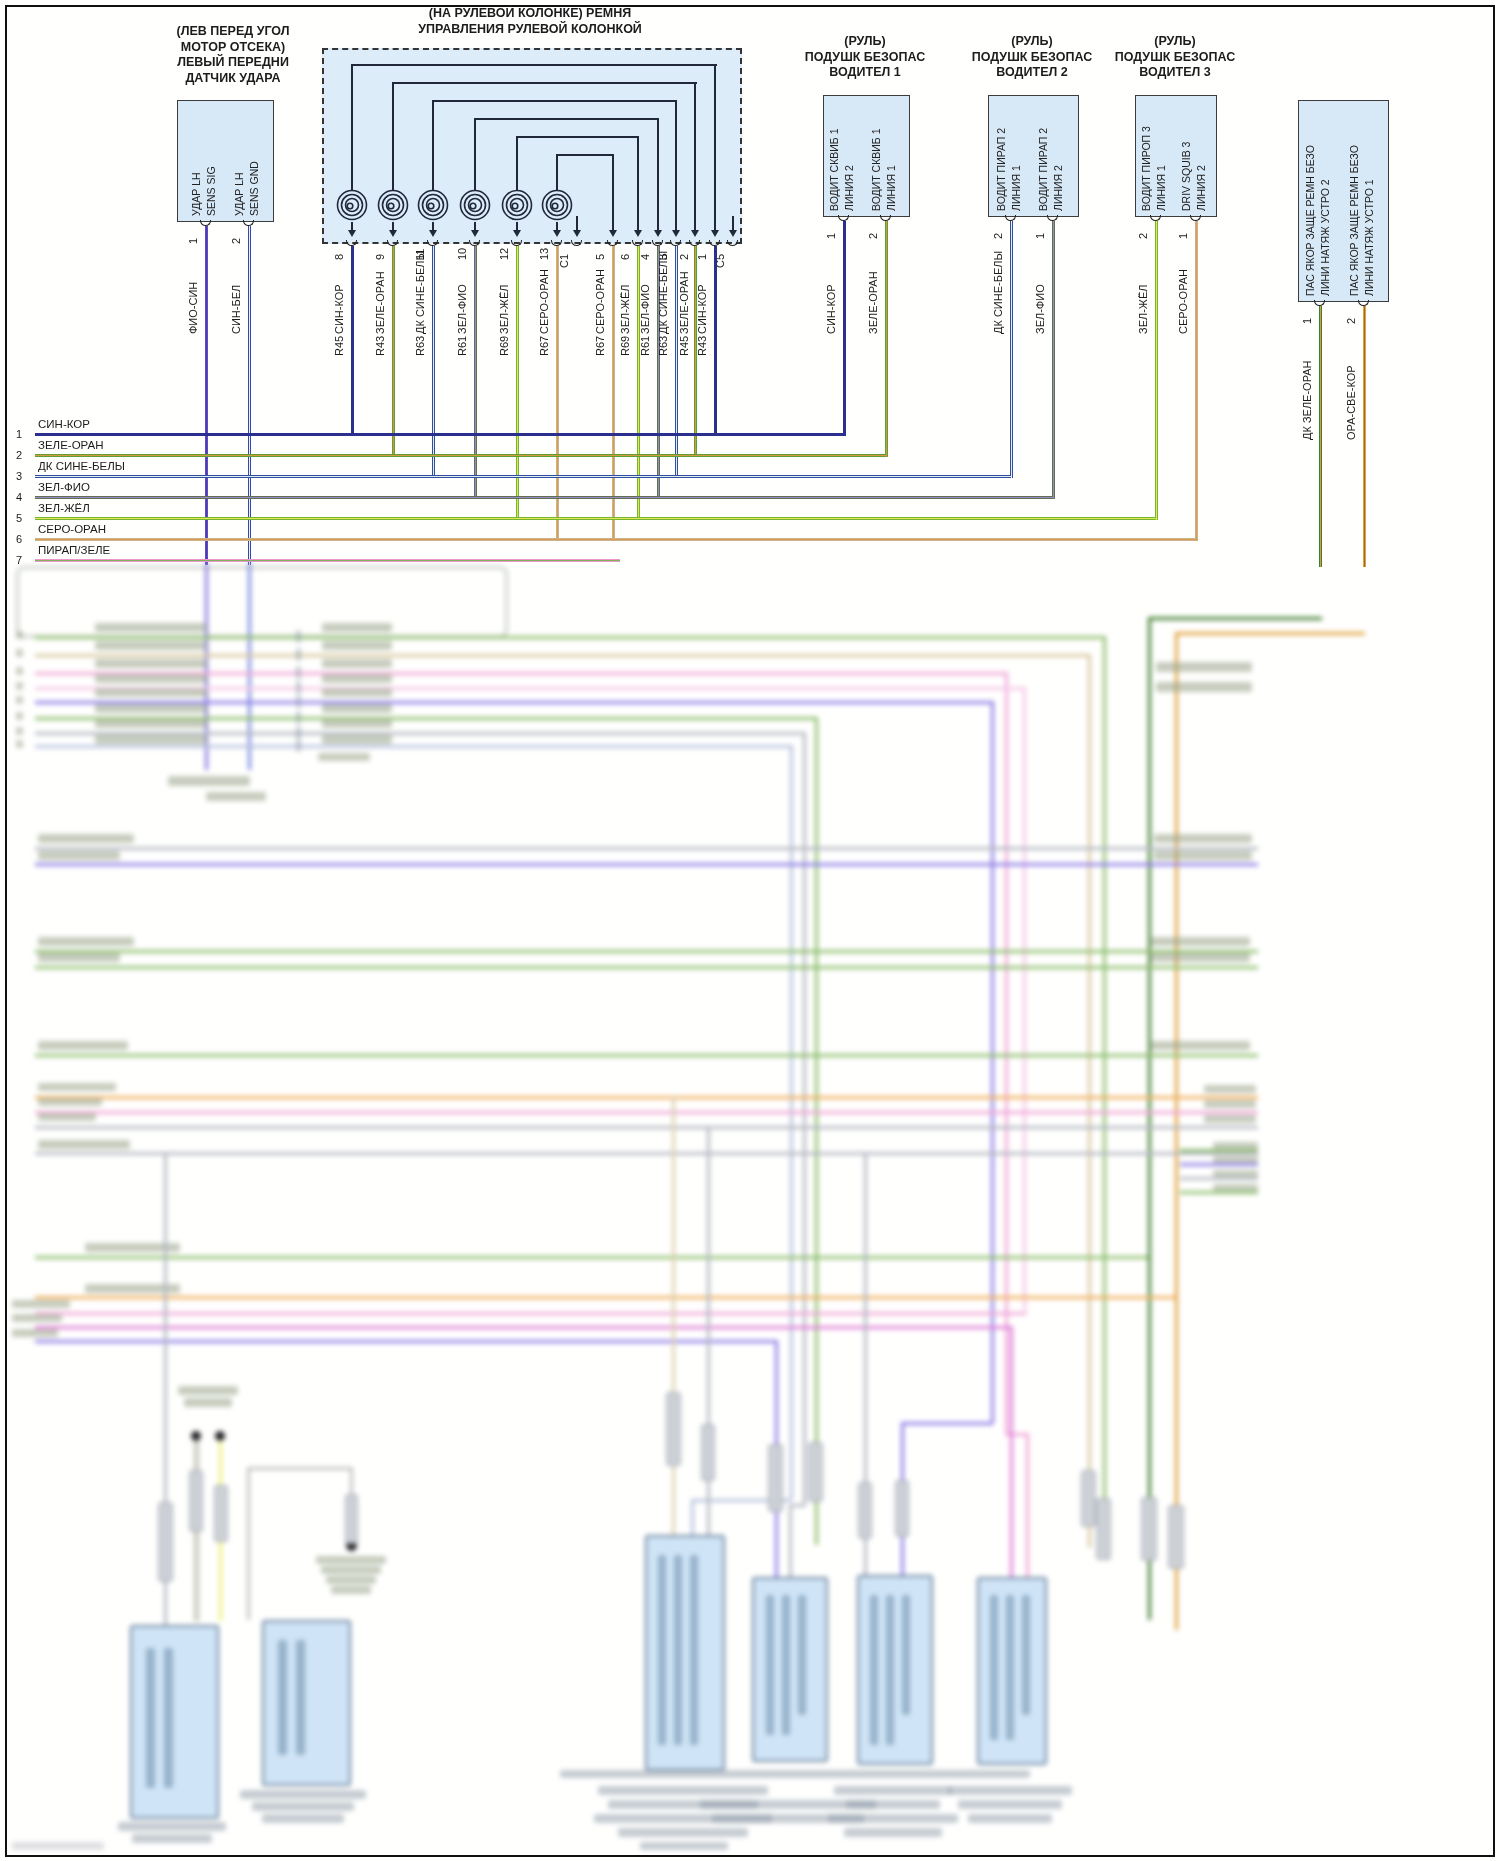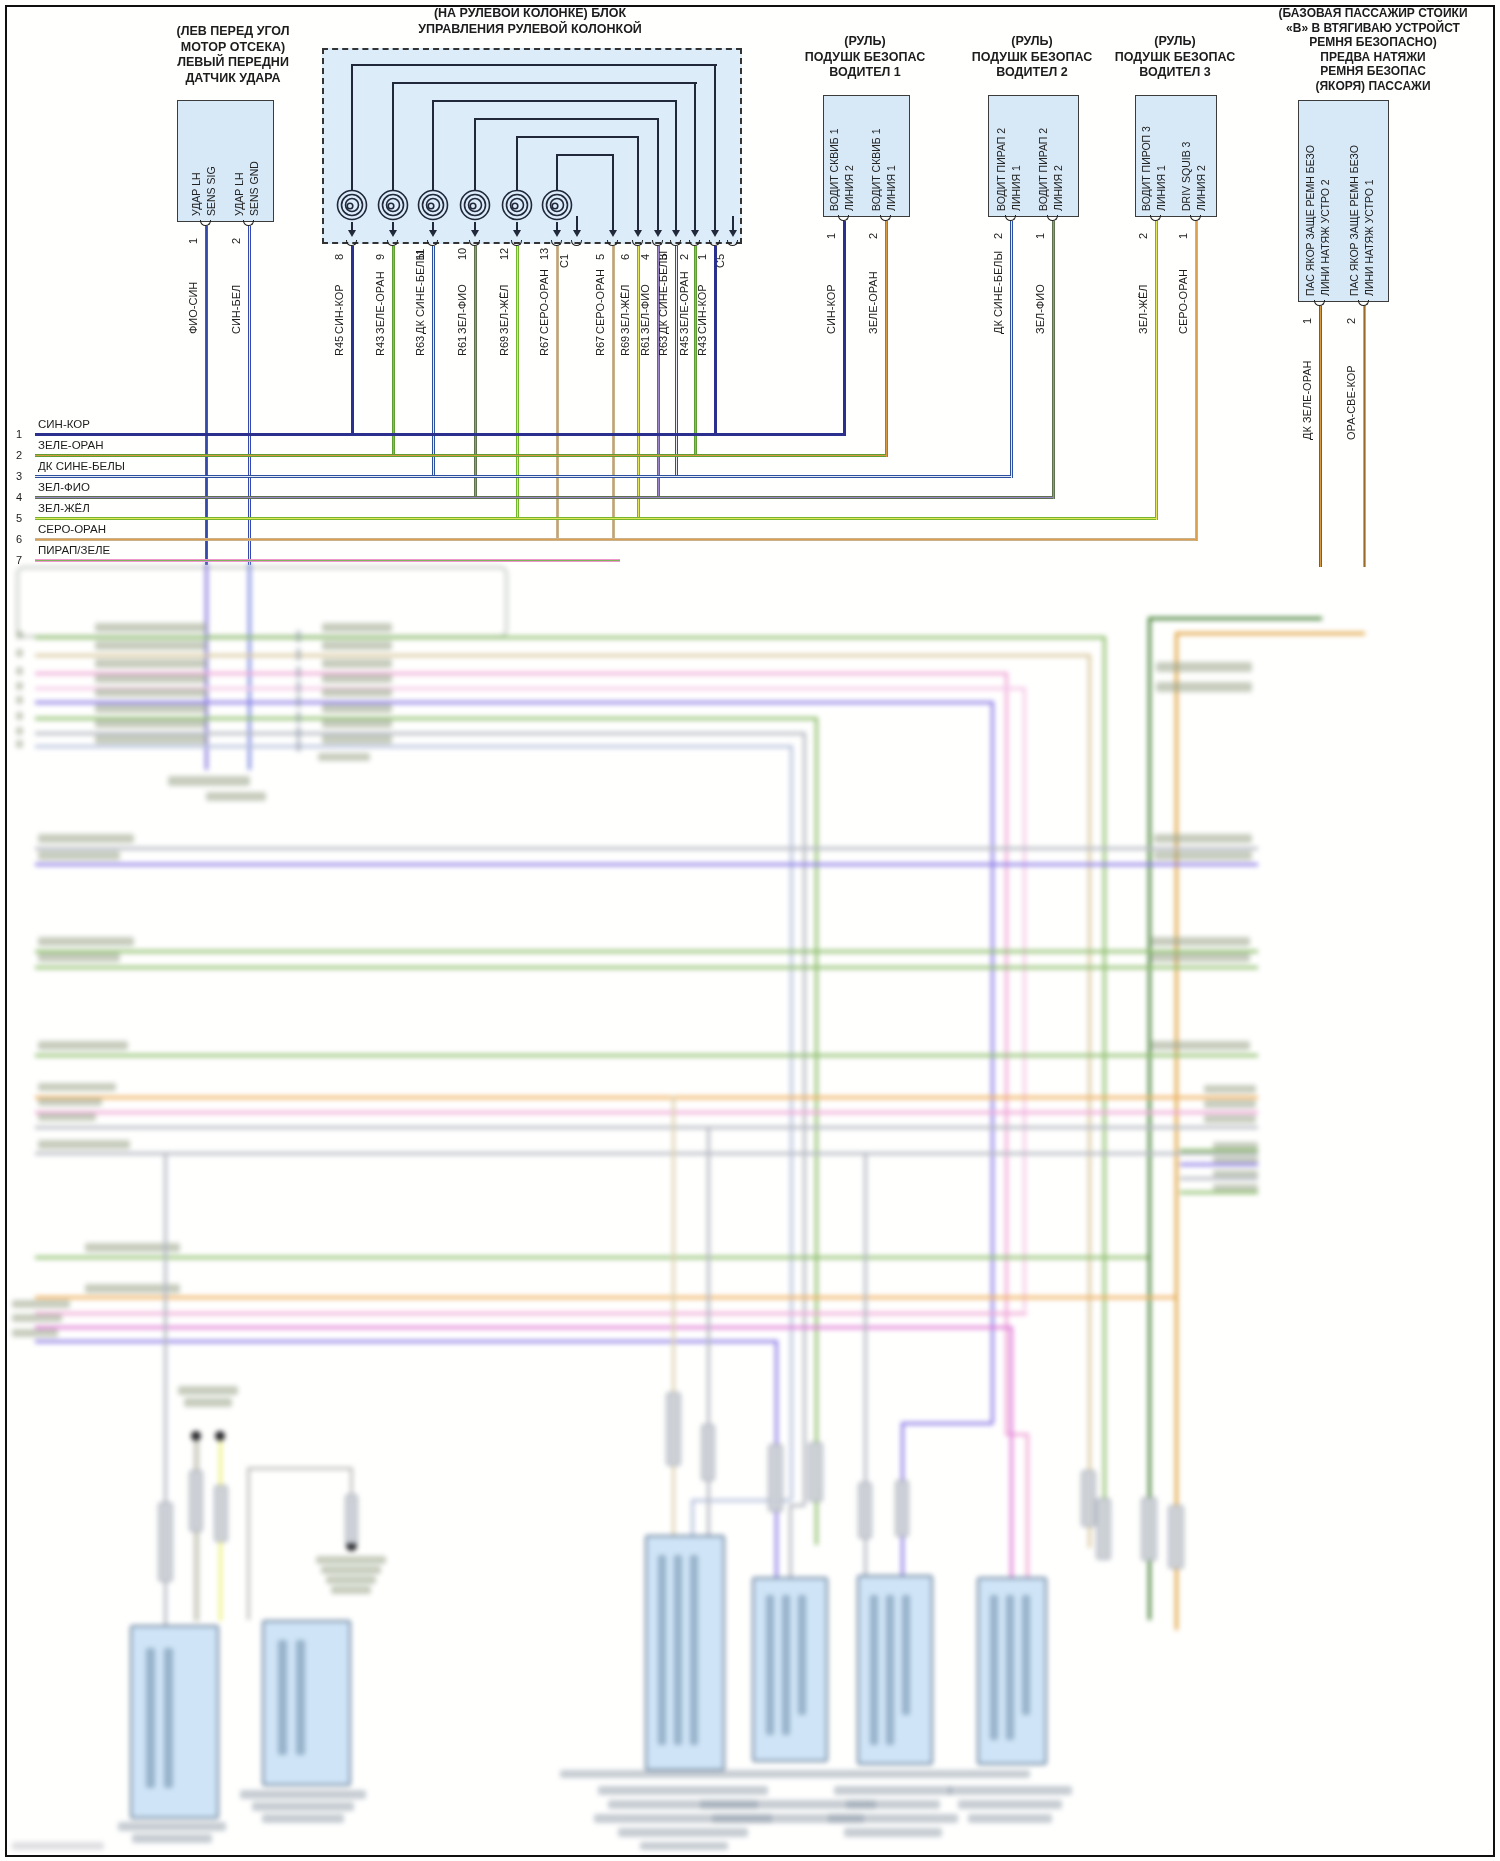--- a/index.html
+++ b/index.html
@@ -60,21 +60,21 @@
 SENS GND</div>
   <div class="cup" style="left:200px;top:220px;"></div>
   <div class="cup" style="left:243px;top:220px;"></div>
   <div class="vt" style="left:200px;top:231px;">1</div>
   <div class="vt" style="left:243px;top:231px;">2</div>
   <div class="wv c-fiosin" style="left:205px;top:226px;height:339px;"></div>
   <div class="wv c-sinbel" style="left:248px;top:226px;height:339px;"></div>
   <div class="vt" style="left:200px;top:321px;">ФИО-СИН</div>
   <div class="vt" style="left:243px;top:321px;">СИН-БЕЛ</div>
 
-  <div class="hdr" style="left:365px;top:6px;width:330px;">(НА РУЛЕВОЙ КОЛОНКЕ) БЛОК
+  <div class="hdr" style="left:365px;top:6px;width:330px;">(НА РУЛЕВОЙ КОЛОНКЕ) РЕМНЯ
 УПРАВЛЕНИЯ РУЛЕВОЙ КОЛОНКОЙ</div>
   <div class="dbox" style="left:322px;top:48px;width:416px;height:192px;"></div>
 
   <svg class="abs" style="left:335px;top:188px;" width="34" height="34">
       <g fill="none" stroke="#20283a" stroke-width="1.6">
         <circle cx="17" cy="17" r="14.5"></circle>
         <circle cx="17" cy="17" r="10.5"></circle>
         <circle cx="17" cy="17" r="6.5"></circle>
         <circle cx="15" cy="18" r="2.8"></circle>
       </g>
@@ -276,26 +276,20 @@
 ЛИНИЯ 2</div>
   <div class="cup" style="left:1150px;top:215px;"></div>
   <div class="cup" style="left:1190px;top:215px;"></div>
   <div class="vt" style="left:1150px;top:226px;">2</div>
   <div class="vt" style="left:1190px;top:226px;">1</div>
   <div class="wv c-zelzhel" style="left:1155px;top:221px;height:299px;"></div>
   <div class="wv c-serooran" style="left:1195px;top:221px;height:320px;"></div>
   <div class="vt" style="left:1150px;top:321px;">ЗЕЛ-ЖЁЛ</div>
   <div class="vt" style="left:1190px;top:321px;">СЕРО-ОРАН</div>
 
-  <div class="hdr" style="left:1258px;top:6px;width:230px;font-size:12px;line-height:14.5px;">(БАЗОВАЯ ПАССАЖИР СТОЙКИ
-«В» В ВТЯГИВАЮ УСТРОЙСТ
-РЕМНЯ БЕЗОПАСНО)
-ПРЕДВА НАТЯЖИ
-РЕМНЯ БЕЗОПАС
-(ЯКОРЯ) ПАССАЖИ</div>
   <div class="cbox" style="left:1298px;top:100px;width:89px;height:200px;"></div>
   <div class="vt2" style="left:1303px;top:106px;height:190px;">ПАС ЯКОР ЗАЩЕ РЕМН БЕЗО
 ЛИНИ НАТЯЖ УСТРО 2</div>
   <div class="vt2" style="left:1347px;top:106px;height:190px;">ПАС ЯКОР ЗАЩЕ РЕМН БЕЗО
 ЛИНИ НАТЯЖ УСТРО 1</div>
   <div class="cup" style="left:1314px;top:300px;"></div>
   <div class="cup" style="left:1358px;top:300px;"></div>
   <div class="vt" style="left:1314px;top:311px;">1</div>
   <div class="vt" style="left:1358px;top:311px;">2</div>
   <div class="wv c-dkzeleoran" style="left:1319px;top:306px;height:261px;"></div>

